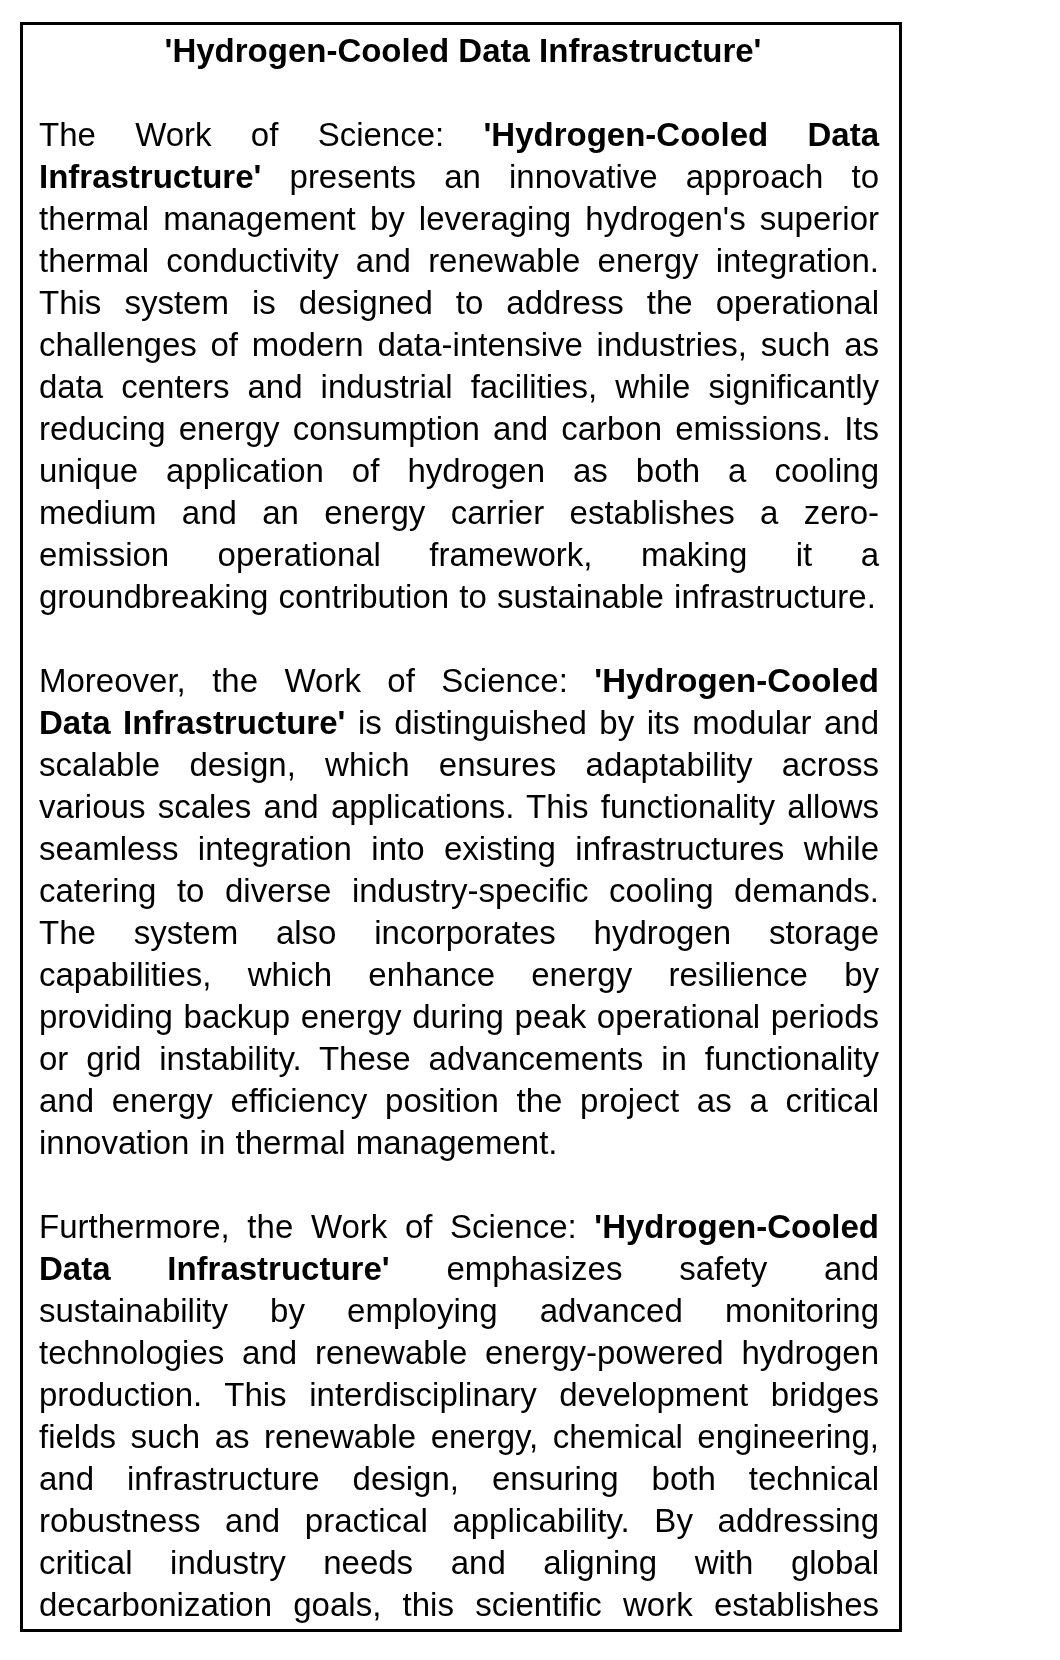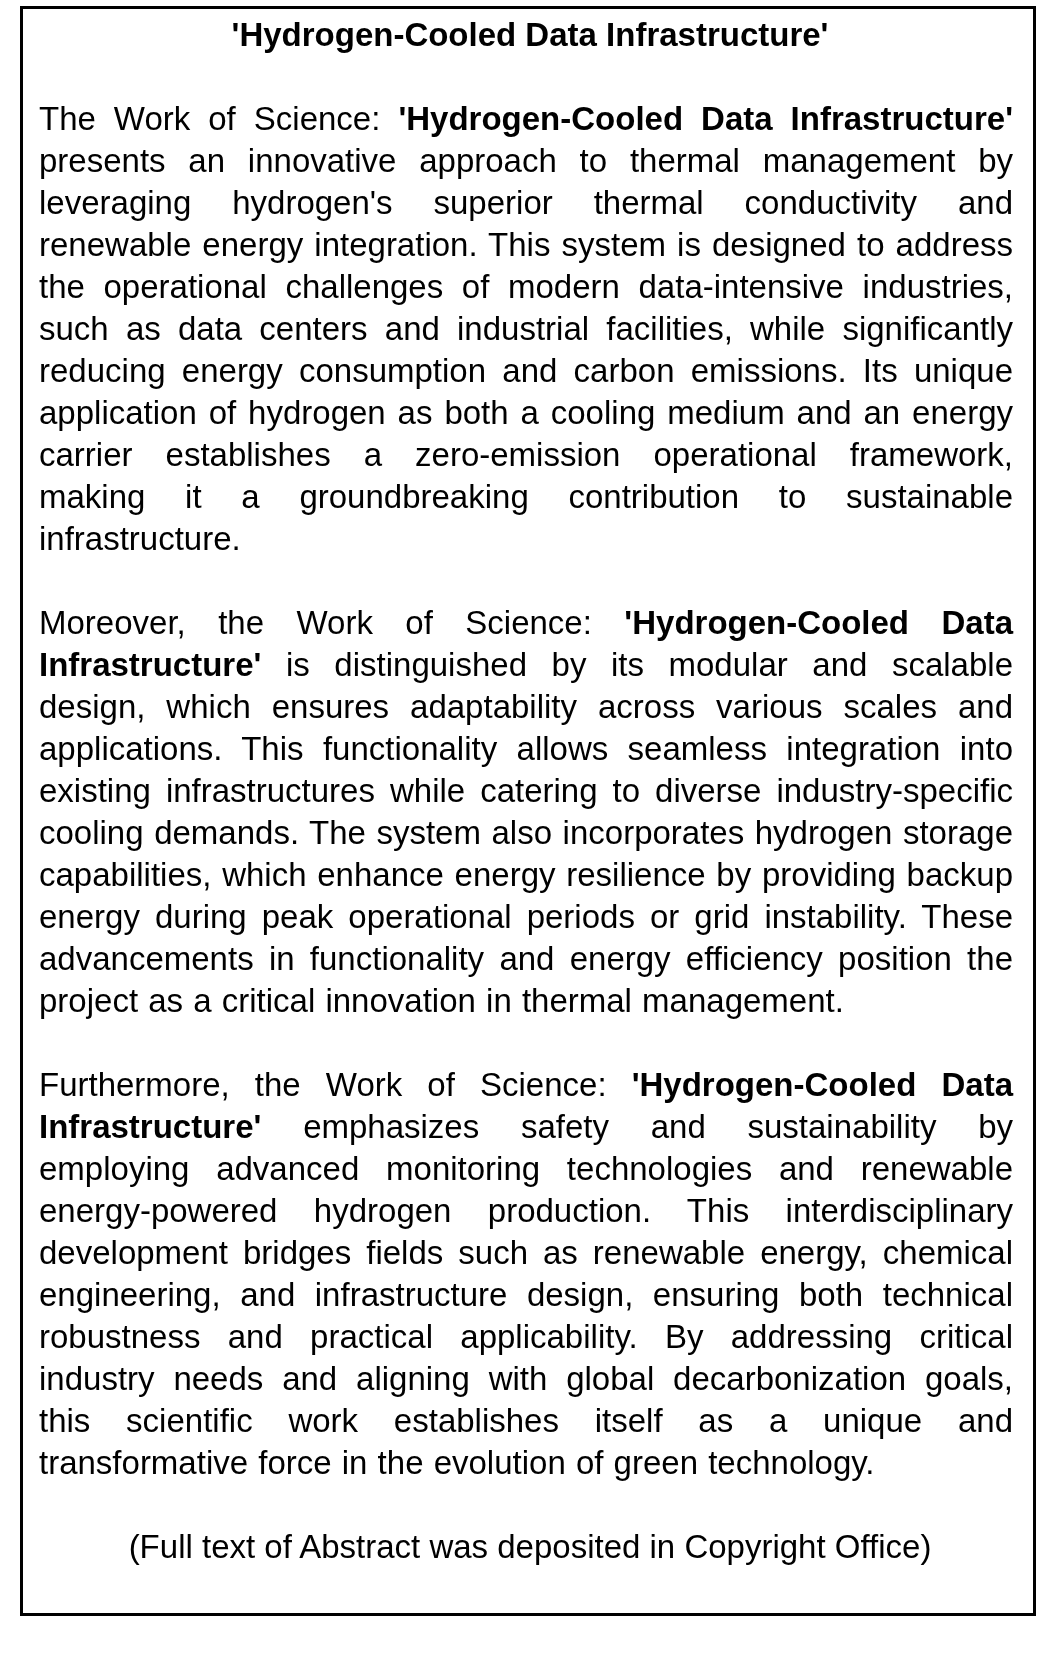--- a/index.html
+++ b/index.html
@@ -13,22 +13,22 @@
   .page {
     position: relative;
     width: 1060px;
     height: 1660px;
     background: #ffffff;
     overflow: hidden;
   }
   .doc-box {
     position: absolute;
     left: 20px;
-    top: 6px;
-    width: 1016px;
+    top: 22px;
+    width: 882px;
     height: 1610px;
     border: 3px solid #000000;
     box-sizing: border-box;
     padding: 5px 12px 8px 16px;
     color: #000000;
     font-size: 33px;
     line-height: 42px;
     overflow: hidden;
   }
   .doc-title {

